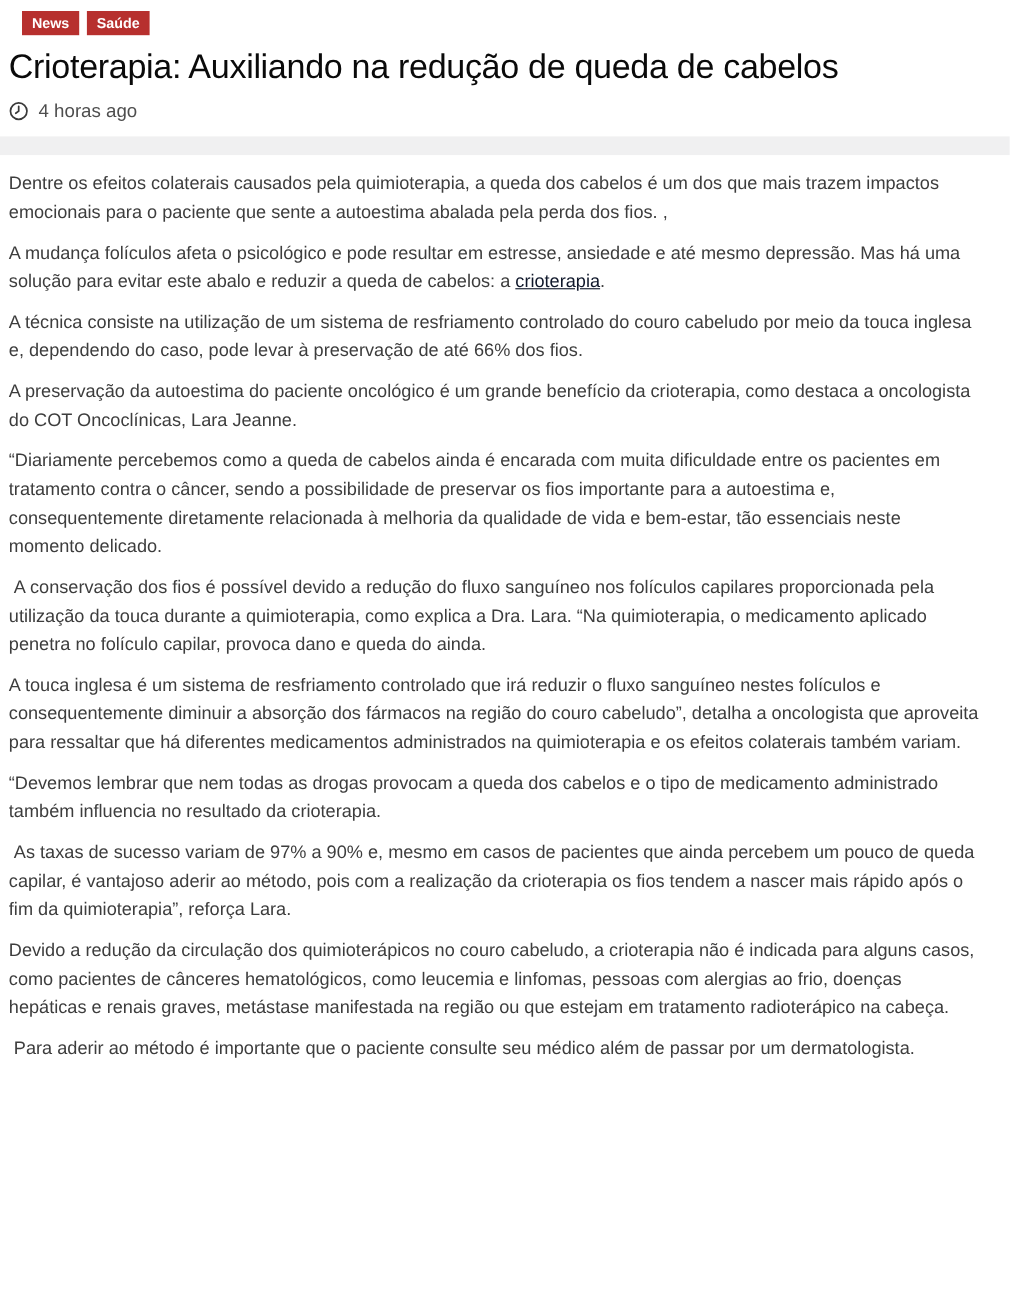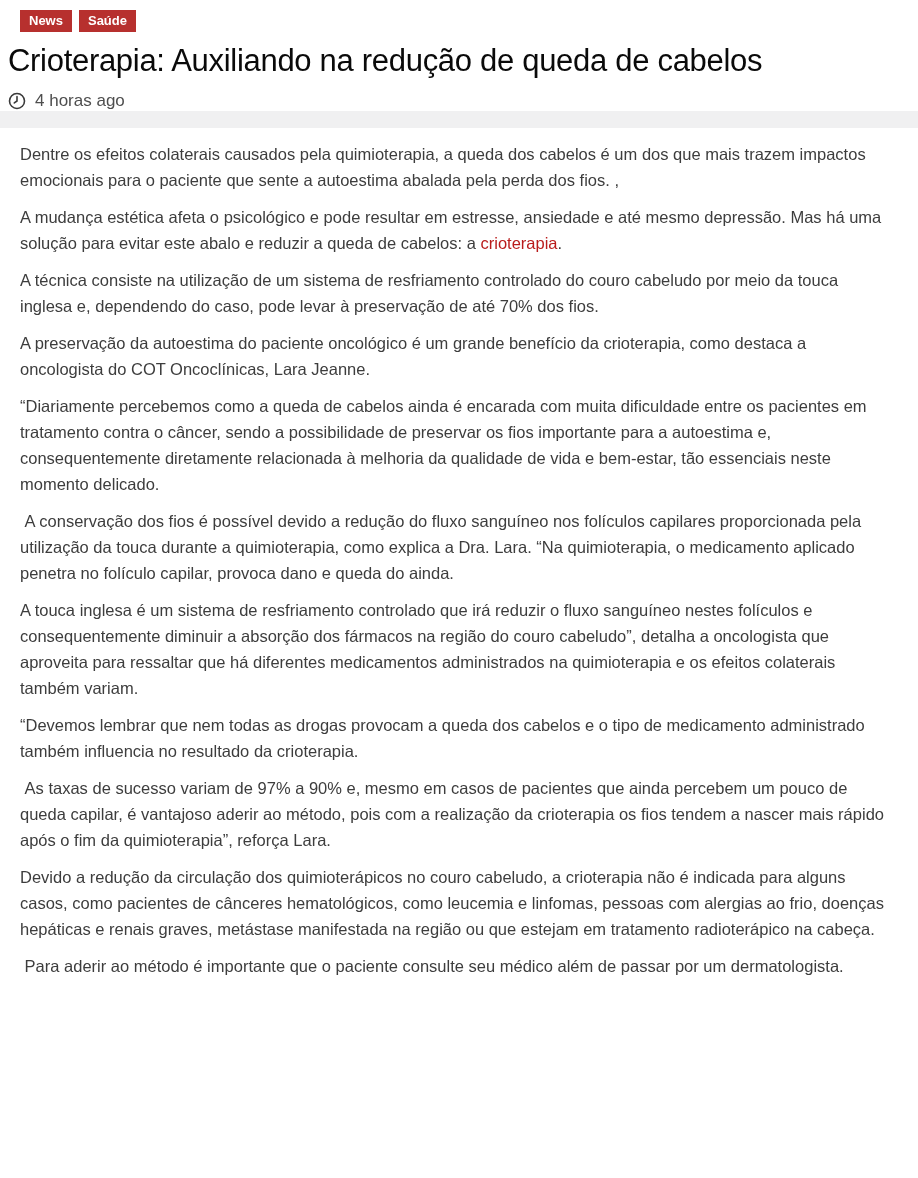--- a/index.html
+++ b/index.html
@@ -39,40 +39,41 @@
     font-weight: normal;
     color: #0a0a0a;
     letter-spacing: -0.3px;
   }
   .meta {
     display: flex;
     align-items: center;
     gap: 9px;
     font-size: 17px;
     color: #4e4e4e;
+    margin-bottom: 13px;
   }
   .meta svg { display: block; }
   .divider {
     width: 918px;
     height: 17px;
     background: #f0f0f1;
   }
   .article {
     padding: 13px 26px 0 8px;
     font-size: 16.5px;
     line-height: 26px;
     color: #3d3d3d;
-    margin-left: 12px;
   }
   .article p {
     margin: 0 0 11px 0;
     white-space: pre-wrap;
   }
   .article a {
-    color: #b91c1c;
+    color: #0f172a;
+    text-decoration: underline;
     cursor: pointer;
   }
 </style>
 </head>
 <body>
 
 <div class="top">
   <div class="tags">
     <a class="tag">News</a>
     <a class="tag">Saúde</a>
@@ -88,22 +89,22 @@
       </svg>
     </span>
     <span>4 horas ago</span>
   </div>
 </div>
 
 <div class="divider"></div>
 
 <div class="article">
   <p>Dentre os efeitos colaterais causados pela quimioterapia, a queda dos cabelos é um dos que mais trazem impactos emocionais para o paciente que sente a autoestima abalada pela perda dos fios. ,</p>
-  <p><span>A mudança estética afeta o psicológico e pode resultar em estresse, ansiedade e até mesmo depressão. Mas há uma solução para evitar este abalo e reduzir a queda de cabelos: a </span><a>crioterapia</a><span>.</span></p>
-  <p>A técnica consiste na utilização de um sistema de resfriamento controlado do couro cabeludo por meio da touca inglesa e, dependendo do caso, pode levar à preservação de até 70% dos fios.</p>
+  <p><span>A mudança folículos afeta o psicológico e pode resultar em estresse, ansiedade e até mesmo depressão. Mas há uma solução para evitar este abalo e reduzir a queda de cabelos: a </span><a>crioterapia</a><span>.</span></p>
+  <p>A técnica consiste na utilização de um sistema de resfriamento controlado do couro cabeludo por meio da touca inglesa e, dependendo do caso, pode levar à preservação de até 66% dos fios.</p>
   <p>A preservação da autoestima do paciente oncológico é um grande benefício da crioterapia, como destaca a oncologista do COT Oncoclínicas, Lara Jeanne.</p>
   <p>“Diariamente percebemos como a queda de cabelos ainda é encarada com muita dificuldade entre os pacientes em tratamento contra o câncer, sendo a possibilidade de preservar os fios importante para a autoestima e, consequentemente diretamente relacionada à melhoria da qualidade de vida e bem-estar, tão essenciais neste momento delicado.</p>
   <p> A conservação dos fios é possível devido a redução do fluxo sanguíneo nos folículos capilares proporcionada pela utilização da touca durante a quimioterapia, como explica a Dra. Lara. “Na quimioterapia, o medicamento aplicado penetra no folículo capilar, provoca dano e queda do ainda.</p>
   <p>A touca inglesa é um sistema de resfriamento controlado que irá reduzir o fluxo sanguíneo nestes folículos e consequentemente diminuir a absorção dos fármacos na região do couro cabeludo”, detalha a oncologista que aproveita para ressaltar que há diferentes medicamentos administrados na quimioterapia e os efeitos colaterais também variam.</p>
   <p>“Devemos lembrar que nem todas as drogas provocam a queda dos cabelos e o tipo de medicamento administrado também influencia no resultado da crioterapia.</p>
   <p> As taxas de sucesso variam de 97% a 90% e, mesmo em casos de pacientes que ainda percebem um pouco de queda capilar, é vantajoso aderir ao método, pois com a realização da crioterapia os fios tendem a nascer mais rápido após o fim da quimioterapia”, reforça Lara.</p>
   <p>Devido a redução da circulação dos quimioterápicos no couro cabeludo, a crioterapia não é indicada para alguns casos, como pacientes de cânceres hematológicos, como leucemia e linfomas, pessoas com alergias ao frio, doenças hepáticas e renais graves, metástase manifestada na região ou que estejam em tratamento radioterápico na cabeça.</p>
   <p> Para aderir ao método é importante que o paciente consulte seu médico além de passar por um dermatologista.</p>
 </div>
 

